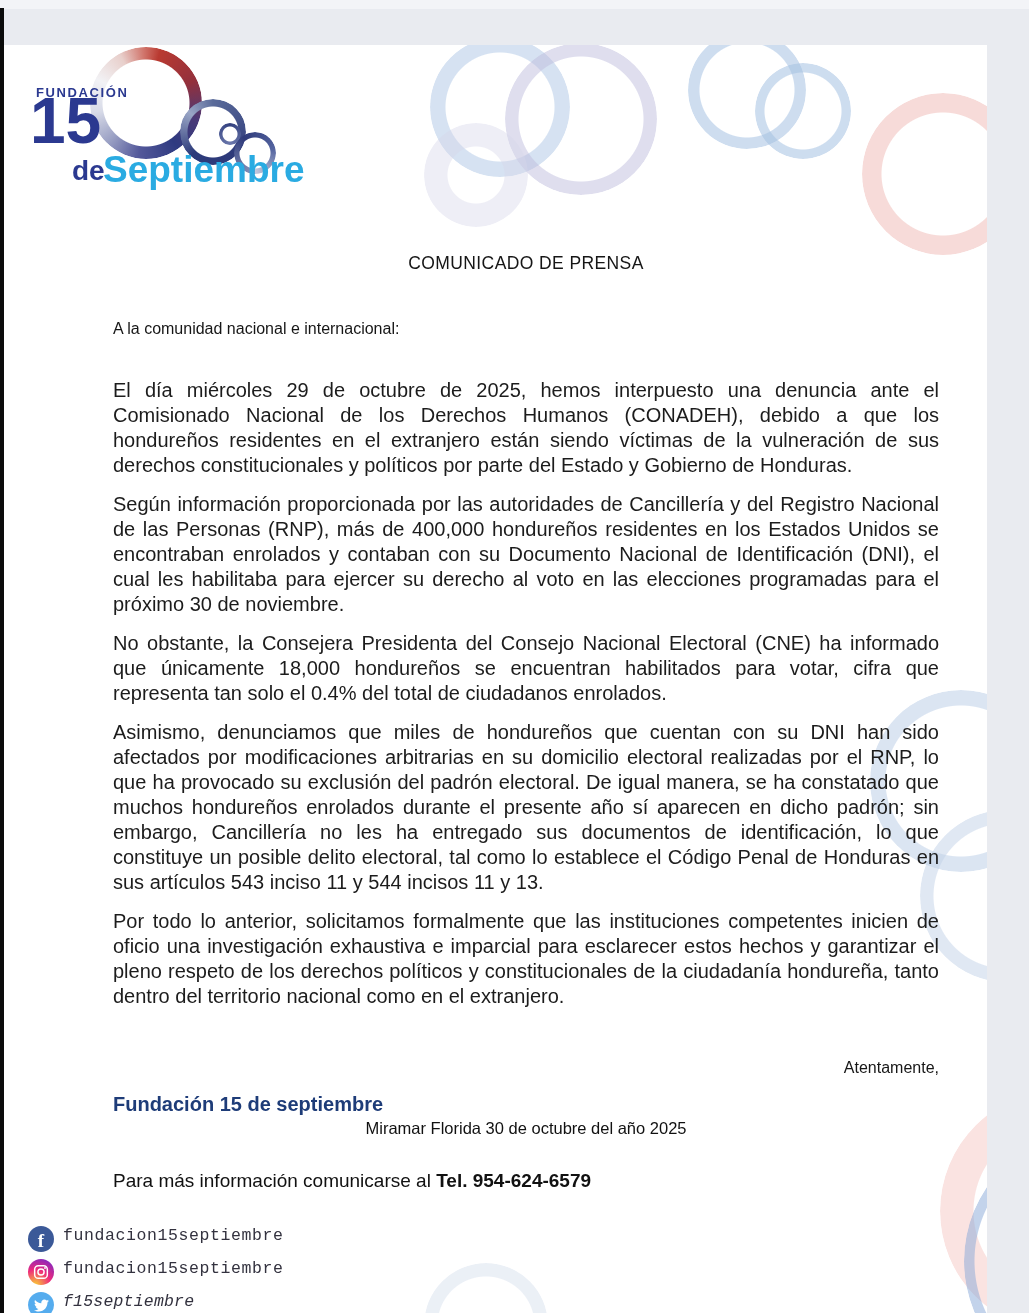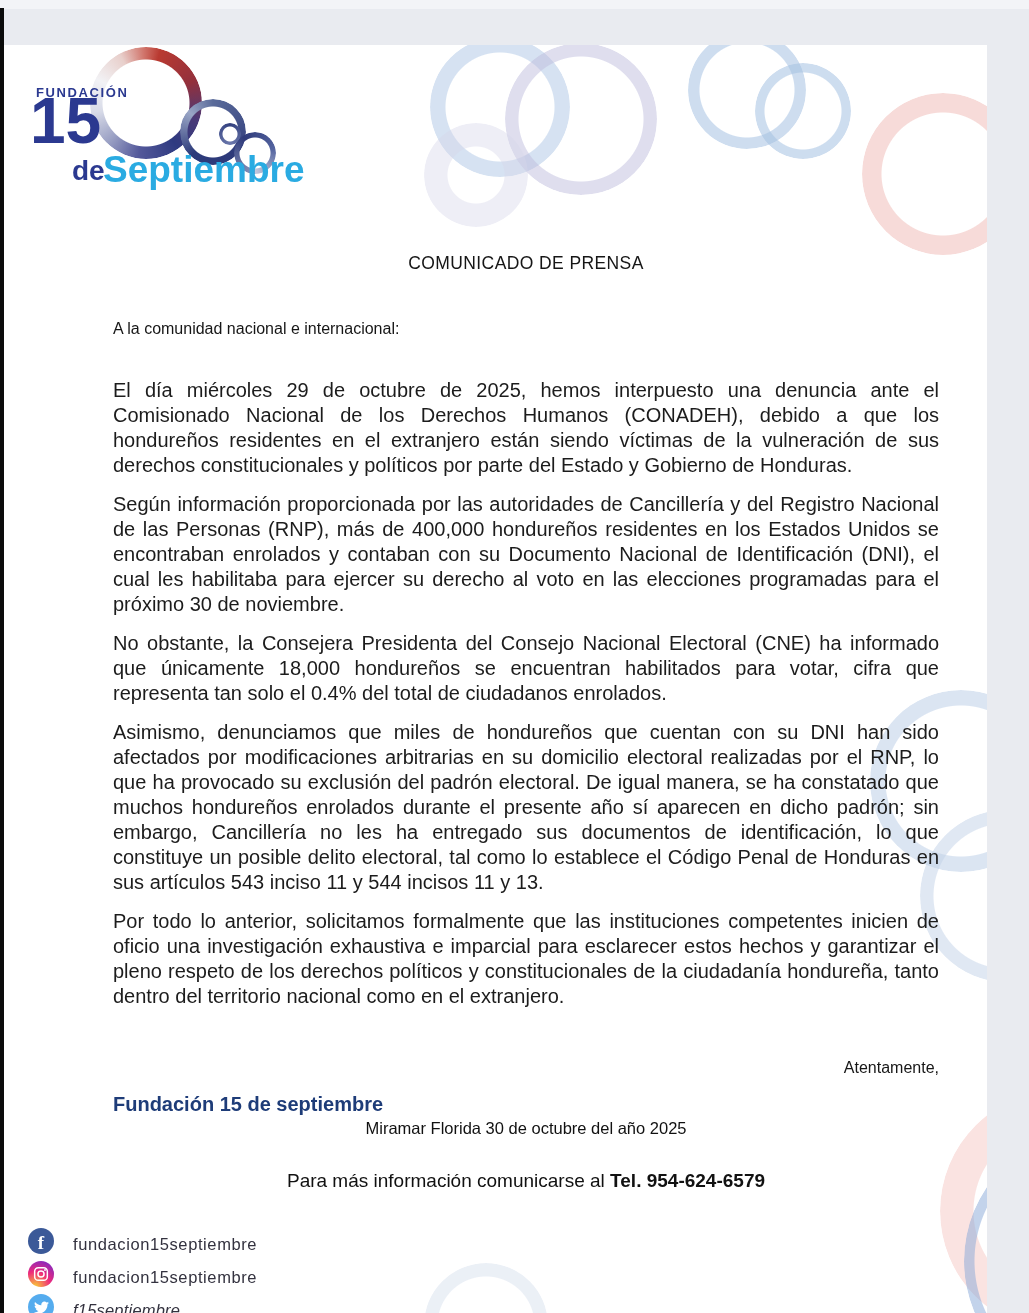--- a/index.html
+++ b/index.html
@@ -68,26 +68,26 @@
     margin-top:14px; font-size:20px; line-height:25px;
     text-align:justify; color:#1c1c1c;
   }
   .body-par.first { margin-top:40px; }
   .closing { margin-top:50px; font-size:16px; color:#161616;text-align:right; }
   .signature {
     margin-top:16px; text-align:left;
     font-size:20px; font-weight:bold; color:#1e3c78;
   }
   .dateline { margin-top:3px; text-align:center; font-size:16.5px; color:#111; }
-  .contact { margin-top:32px; text-align:center; font-size:19px; color:#111; }
+  .contact { margin-top:32px; text-align:left; font-size:19px; color:#111; }
   .contact .phone { font-weight:bold; }
 
   
   .social { margin:34px 0 0 24px; display:flex; flex-direction:column; gap:5px; }
-  .social-row { display:flex; align-items:flex-end; gap:19px; height:28px; }
+  .social-row { display:flex; align-items:flex-start; gap:9px; height:28px;font-family:Liberation Mono, monospace; }
   .social-icon {
     width:26px; height:26px; border-radius:50%; flex:0 0 26px;
     display:flex; align-items:center; justify-content:center;
   }
   .fb { background:#3b5998; }
   .fb::after { content:"f"; color:#fff; font-family:"Liberation Serif",serif;
     font-weight:bold; font-size:19px; line-height:1; margin-top:3px; }
   .ig { background:radial-gradient(circle at 28% 100%, #f9ce34 0%, #ee2a7b 48%, #6228d7 100%); }
   .tw { background:#55acee; }
   .handle { font-size:16.5px; letter-spacing:.6px; color:#33323f; }

